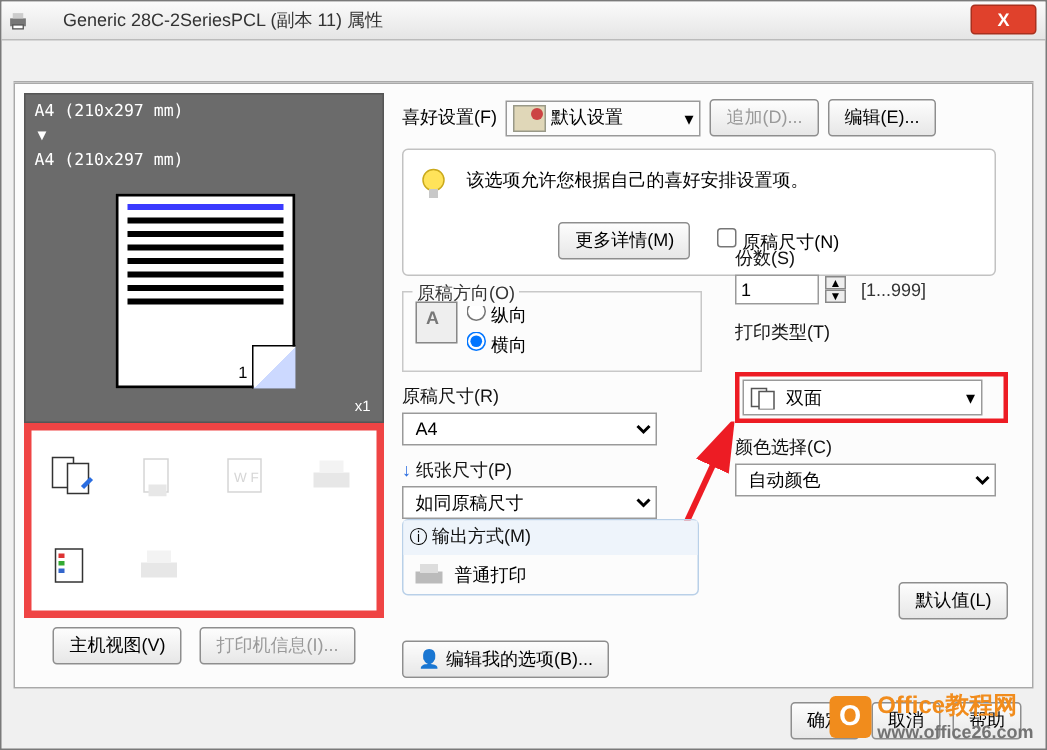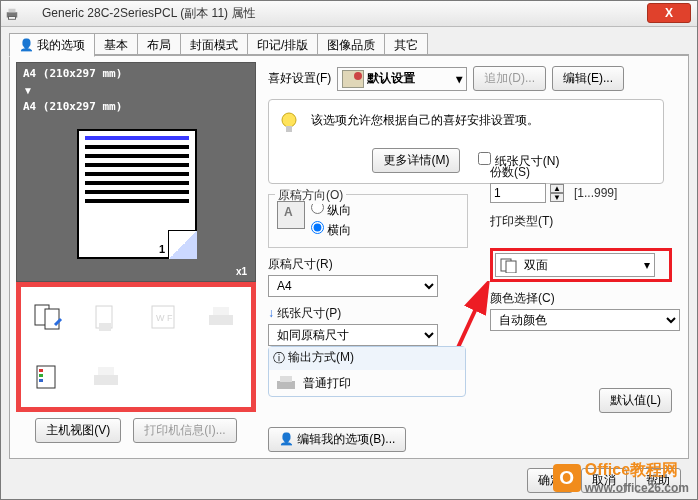--- a/index.html
+++ b/index.html
@@ -8,38 +8,38 @@
     .titlebar { height:26px; background:linear-gradient(#fbfbfb,#e5e5e5); border-bottom:1px solid #bbb; display:flex; align-items:center; padding:0 4px;gap:18px; }
     .titlebar .ticon { width:14px; height:14px; margin-right:5px; }
     .titlebar .title { flex:1; color:#333; }
     .close-x { width:44px; height:20px; background:#e0412c; color:#fff; text-align:center; line-height:18px; font-weight:bold; border-radius:3px; border:1px solid #a8301e; position:absolute; right:6px; top:2px; }
     .tabstrip { display:flex; height:24px; margin:6px 0 0 8px; }
     .tab { padding:3px 9px; border:1px solid #a9a9a9; border-bottom:none; background:#f9f9f9; margin-right:-1px; font-size:12px; cursor:pointer; }
     .tab.active { background:#fcfcfc; border-bottom:1px solid #fcfcfc; position:relative; z-index:2; }
     .tab .tabicon { margin-right:3px; }
     .content { position:absolute; top:54px; left:8px; right:8px; bottom:40px; border:1px solid #a9a9a9; background:#fcfcfc; }
     .leftpane { position:absolute; top:6px; left:6px; width:240px; }
-    .preview-box { width:240px; height:220px; background:#6b6b6b; border:1px solid #555; position:relative;font-weight:bold; }
+    .preview-box { width:240px; height:220px; background:#6b6b6b; border:1px solid #555; position:relative; }
     .pinfo  { color:#fff; font-family:Consolas,monospace; font-size:11px; padding:4px 6px; line-height:14px; }
     .arrow-down-w { color:#fff; font-size:10px; padding-left:6px;}
     .sheet { position:absolute; bottom:22px; left:60px; width:120px; height:130px; background:#fff; border:2px solid #000; }
     .sheet:after { content:""; position:absolute; right:-2px; bottom:-2px; width:28px; height:28px; background:linear-gradient(135deg,#fff 50%,#ccd9ff 50%); border-left:1px solid #000; border-top:1px solid #000;}
     .sheet .bar { height:4px; background:#000; margin:5px 6px 0 6px;}
     .sheet .bar.top { background:#3a3aff;}
     .x1 { position:absolute; right:8px; bottom:4px; color:#fff; font-size:10px;}
     .thumbgrid { width:240px; height:130px; background:#fff; border:5px solid #ef4444; display:grid; grid-template-columns:repeat(4,1fr); grid-template-rows:repeat(2,1fr);}
     .thumb { display:flex; align-items:center; justify-content:center; }
     .thumb svg { width:34px; height:28px; }
     .thumb.dim svg { opacity:.35; }
     .leftbtns { display:flex; gap:12px; justify-content:center; margin-top:6px;}
     .btn { background:linear-gradient(#fdfdfd,#e7e7e7); border:1px solid #8e8e8e; border-radius:3px; padding:3px 10px; font-size:12px; cursor:pointer;}
     .btn.disabled { color:#9a9a9a; }
     .rightpane { position:absolute; top:10px; left:258px; right:8px; }
     .row { display:flex; align-items:center; margin-bottom:6px; gap:6px;}
-    .favorite-select { display:flex; align-items:center; border:1px solid #9a9a9a; padding:2px 4px; width:130px;font-weight:bold;}
+    .favorite-select { display:flex; align-items:center; border:1px solid #9a9a9a; padding:2px 4px; width:130px;}
     .favorite-select span.imgicon { width:22px; height:18px; margin-right:3px; display:inline-block; background:#e0d7b8; border:1px solid #998; position:relative;}
     .favorite-select span.imgicon:before{ content:""; position:absolute; width:8px; height:8px; background:#c44; border-radius:50%; right:1px; top:1px;}
     .dd { border:1px solid #9a9a9a; background:#fff; padding:2px 4px; font-size:12px;}
     .hintbox { border:1px solid #c2c2c2; background:#fff; border-radius:4px; padding:12px 10px 10px 10px; margin:8px 0 10px 0; width:396px;}
     .hintbox .hintrow { display:flex; align-items:flex-start; gap:12px;}
     .bulb { width:20px; height:24px; }
     .hintbtns { display:flex; align-items:center; gap:18px; justify-content:center; margin-top:12px;}
     .group { border:1px solid #c8c8c8; padding:6px 8px 8px 8px; position:relative; margin-bottom:8px;}
     .group legend { position:absolute; top:-8px; left:6px; background:#fcfcfc; padding:0 3px; color:#333;}
     .orient { display:flex; align-items:flex-start; gap:6px;}
@@ -78,29 +78,20 @@
   <div class="titlebar">
     <svg class="ticon" viewBox="0 0 16 16">
         <rect x="2" y="6" width="12" height="6" fill="#777"></rect>
         <rect x="4" y="2" width="8" height="4" fill="#ccc"></rect>
         <rect x="4" y="11" width="8" height="3" fill="#fff" stroke="#555"></rect>
       </svg>
     <span class="title">Generic 28C-2SeriesPCL (副本 11) 属性</span>
     <div class="close-x">X</div>
   </div>
 
-  <div class="tabstrip">
-    <div class="tab active"><span class="tabicon">👤</span><span>我的选项</span></div>
-    <div class="tab">基本</div>
-    <div class="tab">布局</div>
-    <div class="tab">封面模式</div>
-    <div class="tab">印记/排版</div>
-    <div class="tab">图像品质</div>
-    <div class="tab">其它</div>
-  </div>
   <div class="tabline"></div>
 
   <div class="content">
 
     <div class="leftpane">
       <div class="preview-box">
         <div class="pinfo">A4 (210x297 mm)</div>
         <div class="arrow-down-w">▼</div>
         <div class="pinfo">A4 (210x297 mm)</div>
         <div class="sheet">
@@ -182,21 +173,21 @@
       <div class="hintbox">
         <div class="hintrow">
           <svg class="bulb" viewBox="0 0 20 24">
               <circle cx="10" cy="8" r="7" fill="#ffe35a" stroke="#caa91b"></circle>
               <rect x="7" y="14" width="6" height="6" fill="#c8c8c8"></rect>
             </svg>
           <span>该选项允许您根据自己的喜好安排设置项。</span>
         </div>
         <div class="hintbtns">
           <button class="btn">更多详情(M)</button>
-          <label><input type="checkbox" style=""> <span>纸张尺寸(N)</span></label>
+          <label><input type="checkbox" style=""> <span>原稿尺寸(N)</span></label>
         </div>
       </div>
 
       <div style="display:flex; gap:22px;">
         <div style="width:200px">
           <fieldset class="group">
             <legend>原稿方向(O)</legend>
             <div class="orient">
               <div class="abox"></div>
               <div class="orientopts">
@@ -232,21 +223,21 @@
           <svg width="18" height="16" viewBox="0 0 18 16">
               <rect x="1" y="2" width="10" height="12" fill="#fff" stroke="#555"></rect>
               <rect x="6" y="4" width="10" height="12" fill="#fff" stroke="#555"></rect>
             </svg>
           <span>双面</span>
           <span class="caret">▾</span>
         </div>
       </div>
 
       <div class="label-under">颜色选择(C)</div>
-      <select class="dd" style="width:190px"><option>自动颜色</option></select>
+      <select class="dd" style="width:174px"><option>自动颜色</option></select>
     </div>
 
     <svg class="red-arrow" width="46" height="90">
       <defs>
           <marker id="ah" markerWidth="10" markerHeight="10" refX="6" refY="3" orient="auto">
             <path d="M0,0 L0,6 L9,3 z" fill="#ed1c24"></path>
           </marker>
         </defs>
       <line x1="4" y1="86" x2="40" y2="8" stroke="#ed1c24" stroke-width="4" marker-end="url(#ah)"></line>
     </svg>

